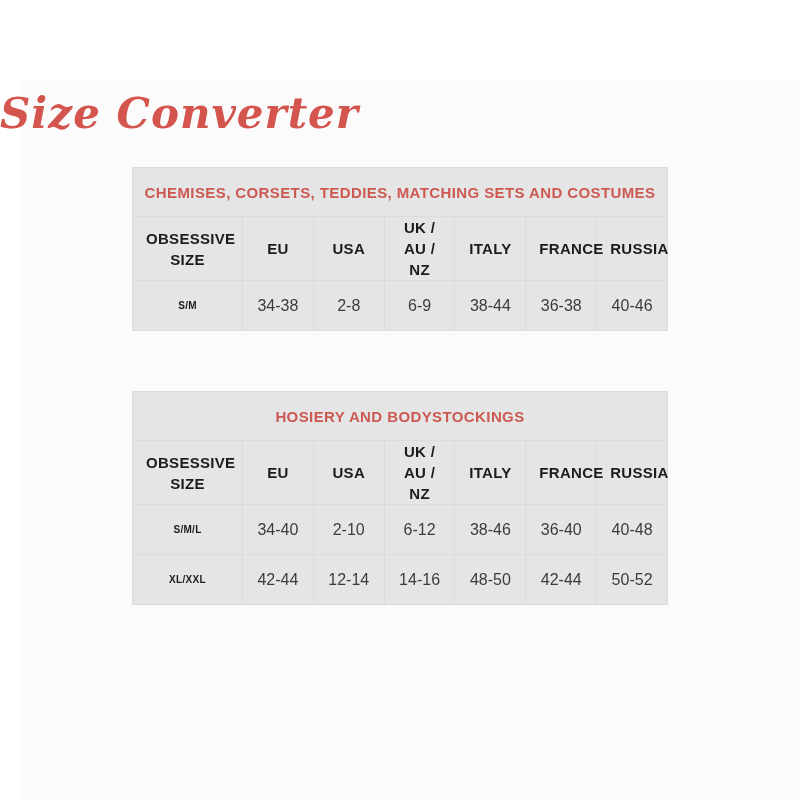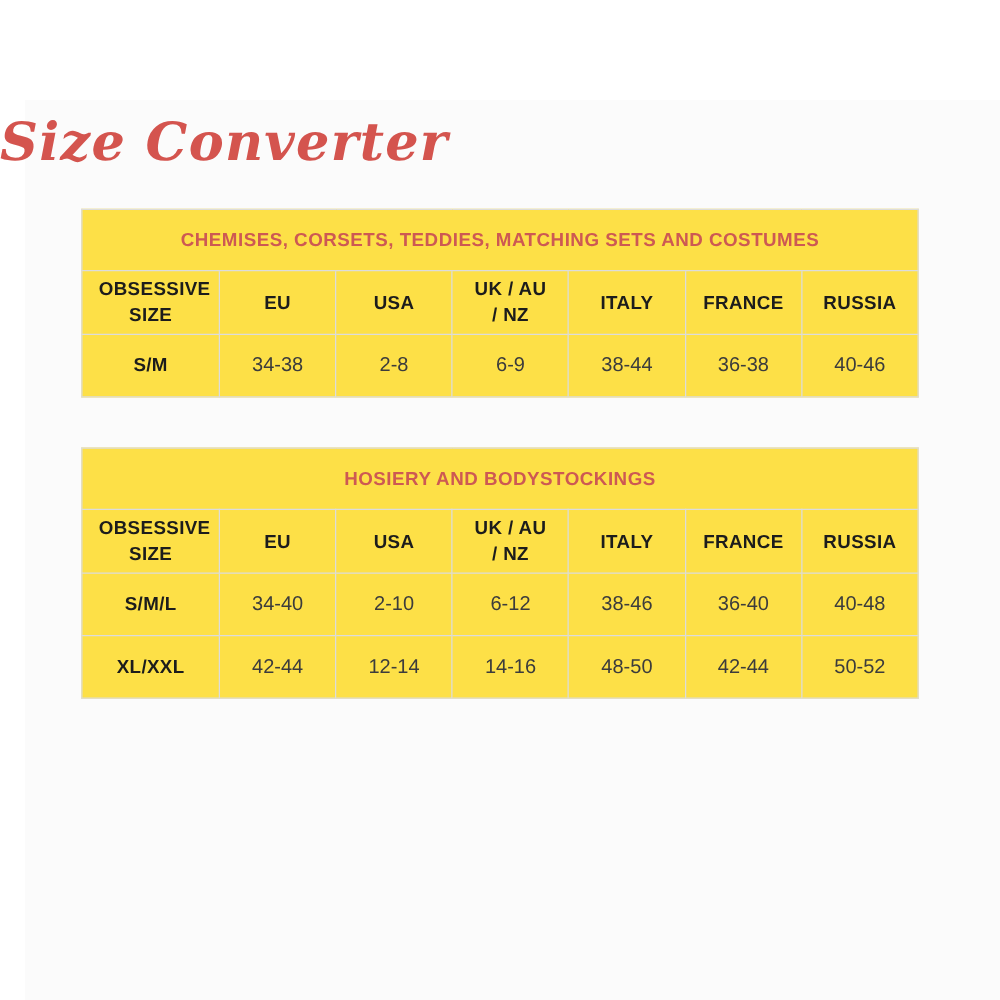--- a/index.html
+++ b/index.html
@@ -21,28 +21,28 @@
     padding-top: 86px;
     font-family: "DejaVu Serif", serif;
     font-style: italic;
     font-weight: bold;
     font-size: 42px;
     line-height: 56px;
     color: #d4544e;
     letter-spacing: 1px;
   }
   table.size-table {
-    width: 670px;
+    width: 536px;
     margin: 0 auto;
     border-collapse: collapse;
     table-layout: fixed;
-    background: #fde047;
+    background: #e5e5e5;
   }
   table.size-table.first { margin-top: 25px; }
-  table.size-table.second { margin-top: 40px; }
+  table.size-table.second { margin-top: 60px; }
   .size-table th, .size-table td {
     border: 1px solid #dcdcdc;
     text-align: center;
     vertical-align: middle;
   }
   .section-title {
     height: 49px;
     color: #cd5953;
     font-size: 15px;
     font-weight: bold;
@@ -58,21 +58,21 @@
     letter-spacing: 0.3px;
   }
   .size-table td {
     height: 50px;
     font-size: 16px;
     color: #3c3c3c;
   }
   .size-table td.row-label {
     font-weight: bold;
     color: #1c1c1c;
-    font-size: 15px;
+    font-size: 10px;
     letter-spacing: 0.3px;
   }
 </style>
 </head>
 <body>
 
 <div class="panel-tint"></div>
 
 <div class="content">
 

